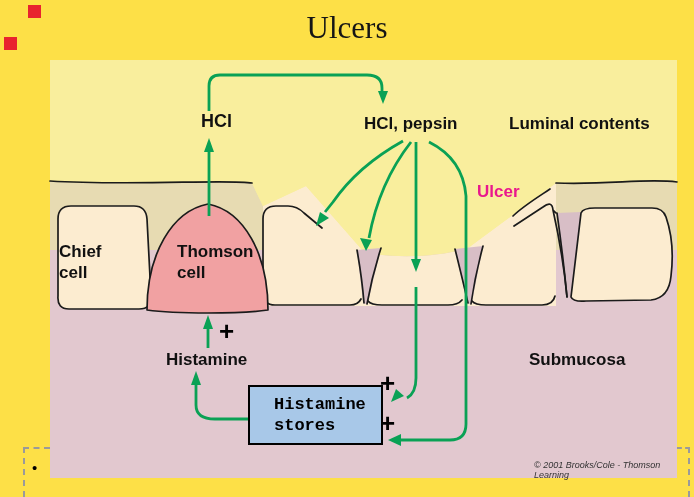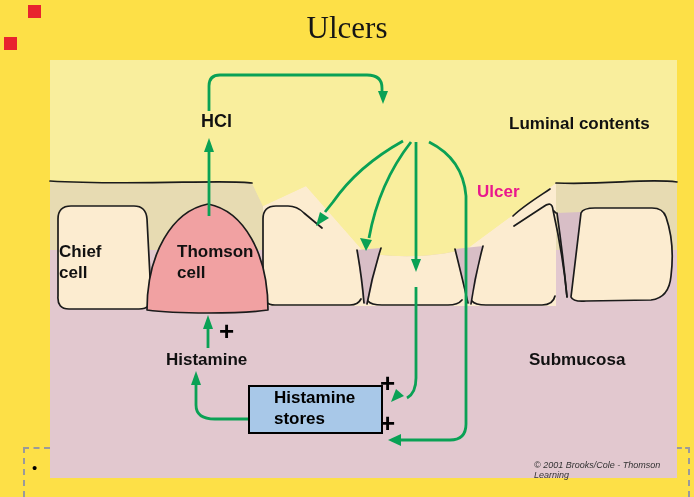--- a/index.html
+++ b/index.html
@@ -22,23 +22,23 @@
   .lbl-chief{left:59px;top:241px;width:64px;}
   .lbl-parietal{left:177px;top:241px;width:86px;}
   .lbl-histamine{left:166px;top:349px;}
   .lbl-submucosa{left:529px;top:349px;}
 
   .plus{position:absolute;font-weight:bold;font-size:26px;line-height:1;color:#000;}
   .plus-1{left:219px;top:318px;}
   .plus-2{left:380px;top:370px;}
   .plus-3{left:380px;top:410px;}
 
-  .stores-box{position:absolute;left:248px;top:385px;width:135px;height:49px;box-sizing:border-box;
+  .stores-box{position:absolute;left:248px;top:385px;width:135px;height:60px;box-sizing:border-box;
               background:var(--stores_blue);border:2px solid #000;
-              display:flex;align-items:flex-start;}
+              display:flex;align-items:center;font-family:Liberation Mono, monospace;}
   .stores-box .txt{margin-left:24px;font-weight:bold;font-size:17px;line-height:21px;width:102px;color:#000;}
 
   .copyright{position:absolute;left:534px;top:460px;font-size:9px;color:#333;font-style:italic;}
 
   .bullet{position:absolute;left:32px;top:463px;font-size:15px;line-height:10px;color:#000;}
 
   .dash-left{position:absolute;left:23px;top:447px;width:27px;height:50px;box-sizing:border-box;
              border-left:2px dashed #9a9a9a;border-top:2px dashed #9a9a9a;}
   .dash-right{position:absolute;left:677px;top:447px;width:13px;height:50px;box-sizing:border-box;
               border-right:2px dashed #9a9a9a;border-top:2px dashed #9a9a9a;}
@@ -122,20 +122,21 @@
     <path class="ghead" d="M388,440 L401,434 L401,446 Z"></path>
 
     <path class="garrow" d="M248,419 L215,419 Q196,419 196,405 L196,384"></path>
     <path class="ghead" d="M196,371 L191,385 L201,385 Z"></path>
 
     <path class="garrow" d="M208,348 L208,328"></path>
     <path class="ghead" d="M208,315 L203,329 L213,329 Z"></path>
   </svg>
 
   <div class="lbl lbl-hcl">HCl</div>
+  <div class="lbl lbl-hclpepsin">HCl, pepsin</div>
   <div class="lbl lbl-luminal">Luminal contents</div>
   <div class="lbl lbl-ulcer">Ulcer</div>
   <div class="lbl lbl-chief wrap">Chief cell</div>
   <div class="lbl lbl-parietal wrap">Thomson cell</div>
   <div class="lbl lbl-submucosa">Submucosa</div>
   <div class="lbl lbl-histamine">Histamine</div>
 
   <div class="plus plus-1">+</div>
   <div class="plus plus-2">+</div>
   <div class="plus plus-3">+</div>

